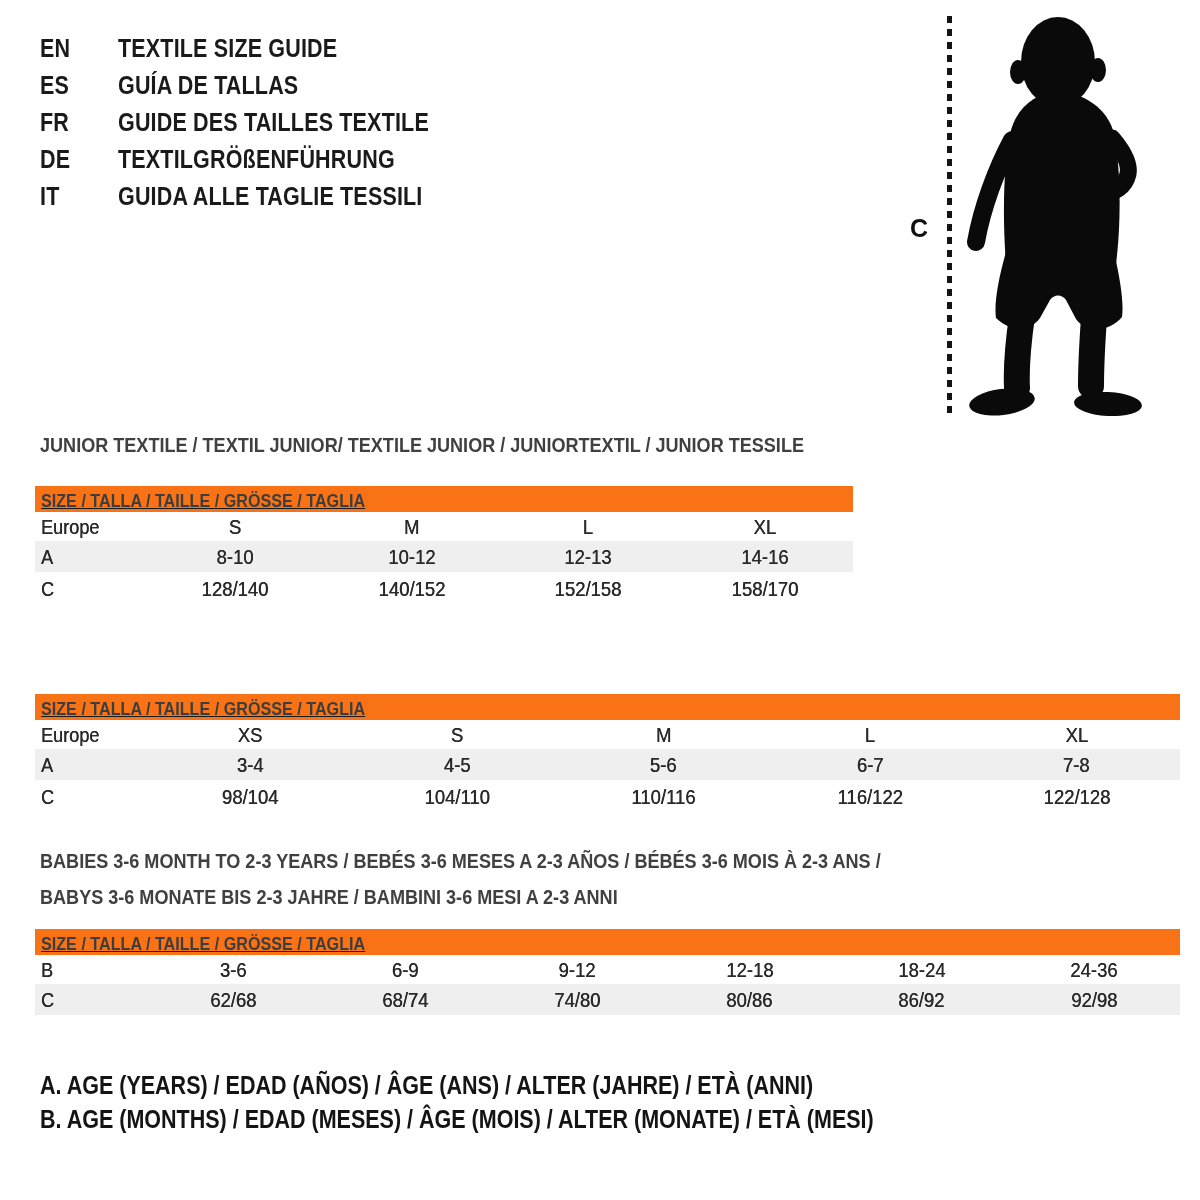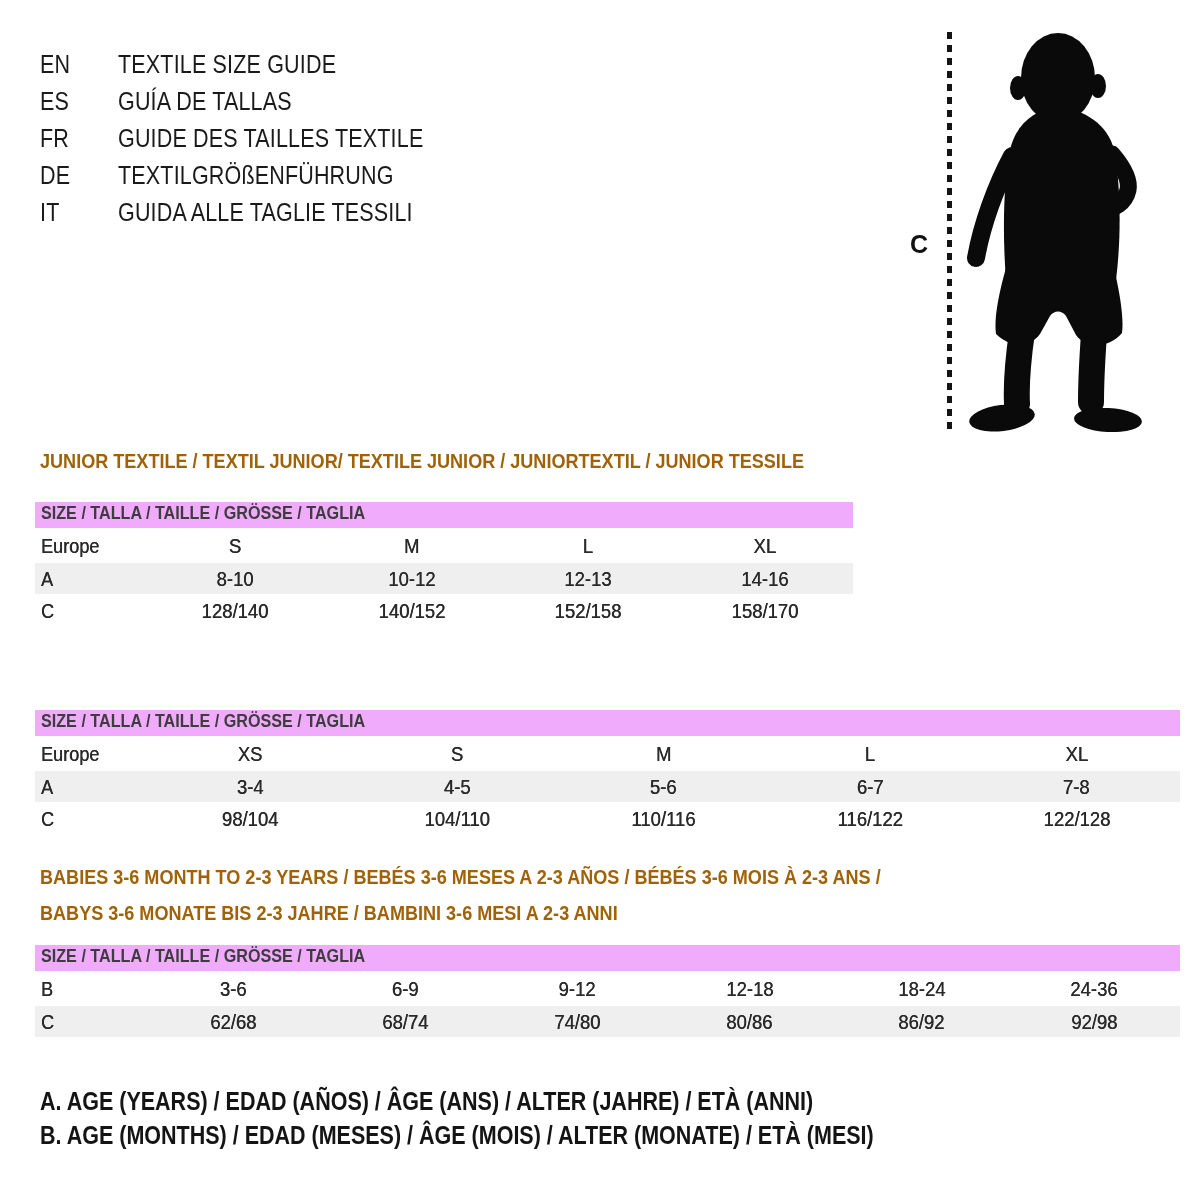--- a/index.html
+++ b/index.html
@@ -1,55 +1,55 @@
 <!DOCTYPE html>
 <html><head>
 <meta charset="utf-8">
 <style>
   html,body{margin:0;padding:0;}
   body{
     width:1200px;height:1200px;background:#ffffff;
     font-family:"Liberation Sans", sans-serif;
     color:#1d1d1d; position:relative; overflow:hidden;
   }
-  .canvas{position:absolute;inset:0;margin-top:16px;}
+  .canvas{position:absolute;inset:0;}
 
   
   .cx{display:inline-block;transform:scaleX(0.86);transform-origin:0 50%;white-space:nowrap;}
   .cxc{display:inline-block;transform:scaleX(0.88);transform-origin:50% 50%;white-space:nowrap;}
 
   
   .lang-block{position:absolute;left:40px;top:30px;}
   .lang-row{height:37px;display:flex;align-items:center;}
   .lang-code{width:0;min-width:0;}
   .lang-code .cx{width:78px;}
-  .lang-code, .lang-label{font-size:25px;font-weight:400;color:#1a1a1a;}
+  .lang-code, .lang-label{font-size:25px;font-weight:700;color:#1a1a1a;}
   .lang-code span, .lang-label span{letter-spacing:0.2px;}
   .lang-label{margin-left:78px;position:absolute;}
 
   
   .measure-label{position:absolute;left:910px;top:214px;font-size:25px;font-weight:700;color:#111;}
   .dash-line{
     position:absolute;left:947px;top:16px;width:5px;height:400px;
     background:repeating-linear-gradient(to bottom,#141414 0 7px,transparent 7px 13px);
   }
   .baby-svg{position:absolute;left:956px;top:12px;}
 
   
   .sec-title{position:absolute;left:40px;height:26px;line-height:26px;
-    font-size:21px;font-weight:700;color:#a16207;}
+    font-size:21px;font-weight:700;color:#404040;}
   .sec-title .sub{font-size:13px;vertical-align:-4px;font-weight:700;}
 
   
   .table{position:absolute;left:35px;}
-  .band{height:26px;background:#f0abfc;display:flex;align-items:flex-start;padding-left:6px;box-sizing:border-box;}
+  .band{height:26px;background:#f97316;display:flex;align-items:flex-end;padding-left:6px;box-sizing:border-box;text-decoration:underline;}
   .band-text{font-size:19px;font-weight:700;color:#3d3d3d;transform:scaleX(0.85);transform-origin:0 50%;white-space:nowrap;display:inline-block;}
   .trow{display:flex;align-items:center;}
   .trow.alt{background:#efefef;}
-  .h35{height:35px;} .h31{height:31px;} .h33{height:33px;}
+  .h35{height:29px;} .h31{height:31px;} .h33{height:33px;}
   .cell-label{width:112px;box-sizing:border-box;padding-left:6px;text-align:left;}
   .cell{flex:1;text-align:center;}
   .cell-label span,.cell span{
     font-size:21px;font-weight:400;color:#2a2a2a;
     text-shadow:0.35px 0 0 currentColor;
   }
 
   
   .legend{position:absolute;left:40px;top:1068px;}
   .legend-line{height:34px;line-height:34px;font-size:25px;font-weight:700;color:#141414;}

